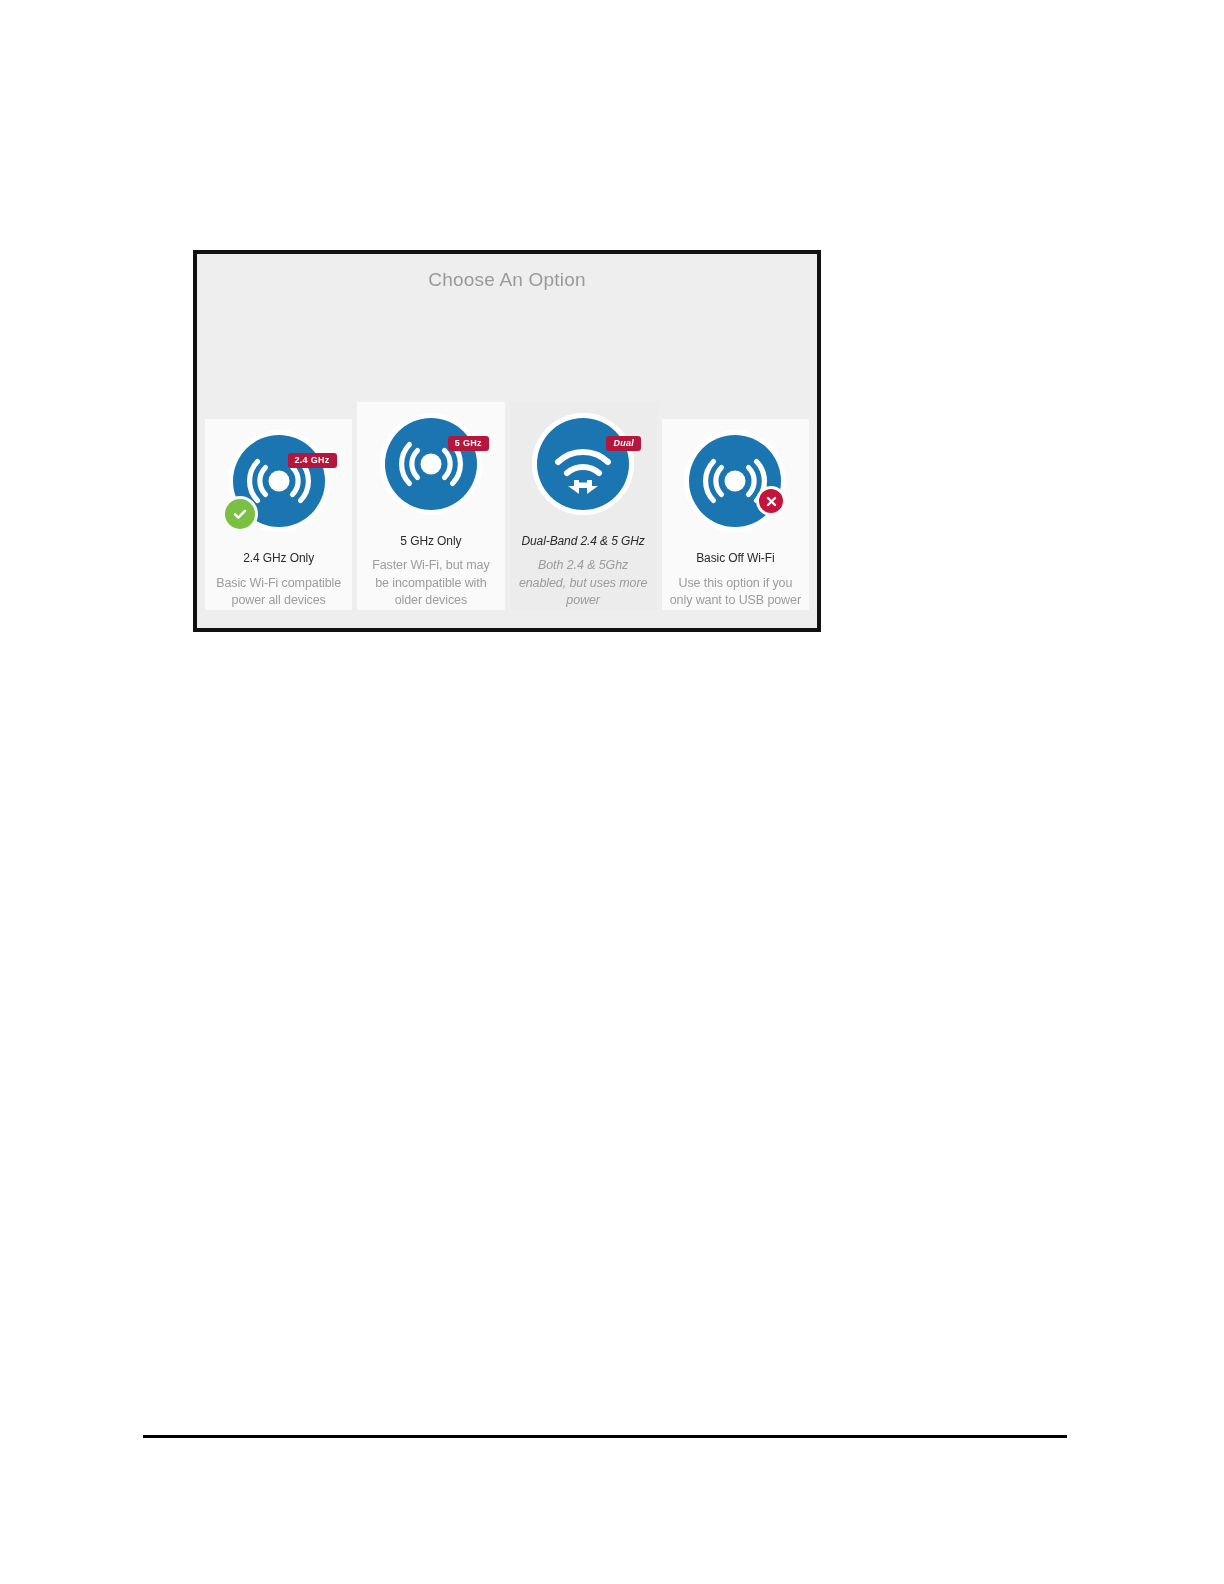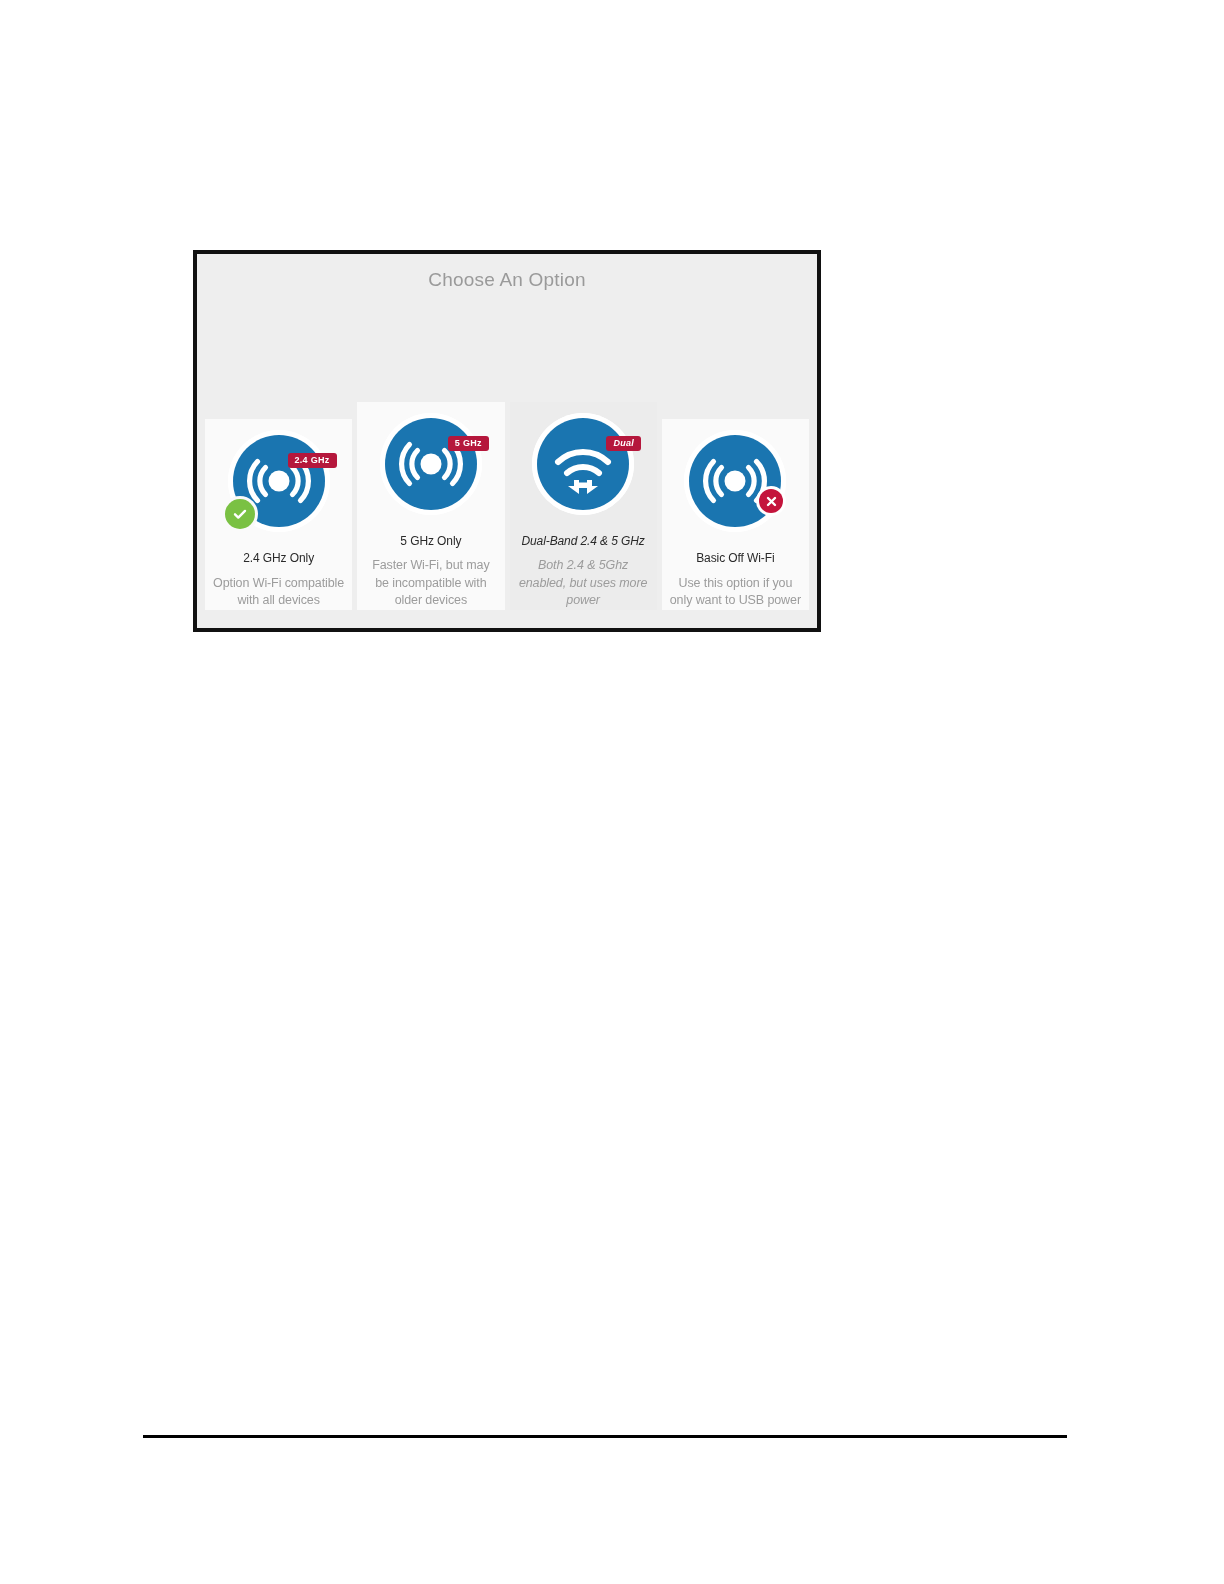--- a/index.html
+++ b/index.html
@@ -210,21 +210,21 @@
           <path d="M24.5 26.5 A28 28 0 0 0 24.5 65.5" stroke="#ffffff" stroke-width="5.2" fill="none" stroke-linecap="round"></path>
         </svg>
         <span class="freq-badge">2.4 GHz</span>
         <span class="check-badge">
           <svg width="18" height="18" viewBox="0 0 18 18">
             <path d="M4 9.3 L7.3 12.6 L14 5.9" stroke="#ffffff" stroke-width="2.4" fill="none" stroke-linecap="round" stroke-linejoin="round"></path>
           </svg>
         </span>
       </div>
       <div class="card-title">2.4 GHz Only</div>
-      <div class="card-desc">Option Wi-Fi compatible with all devices</div>
+      <div class="card-desc">Basic Wi-Fi compatible power all devices</div>
     </div>
 
     <div class="option-card">
       <div class="icon-wrap">
         <div class="icon-halo"></div>
         <div class="icon-disc"></div>
         <svg class="icon-glyph" viewBox="0 0 92 92">
           <circle cx="46" cy="46" r="10.5" fill="#ffffff"></circle>
           <path d="M59.5 32.5 A19 19 0 0 1 59.5 59.5" stroke="#ffffff" stroke-width="5.2" fill="none" stroke-linecap="round"></path>
           <path d="M67.5 26.5 A28 28 0 0 1 67.5 65.5" stroke="#ffffff" stroke-width="5.2" fill="none" stroke-linecap="round"></path>

